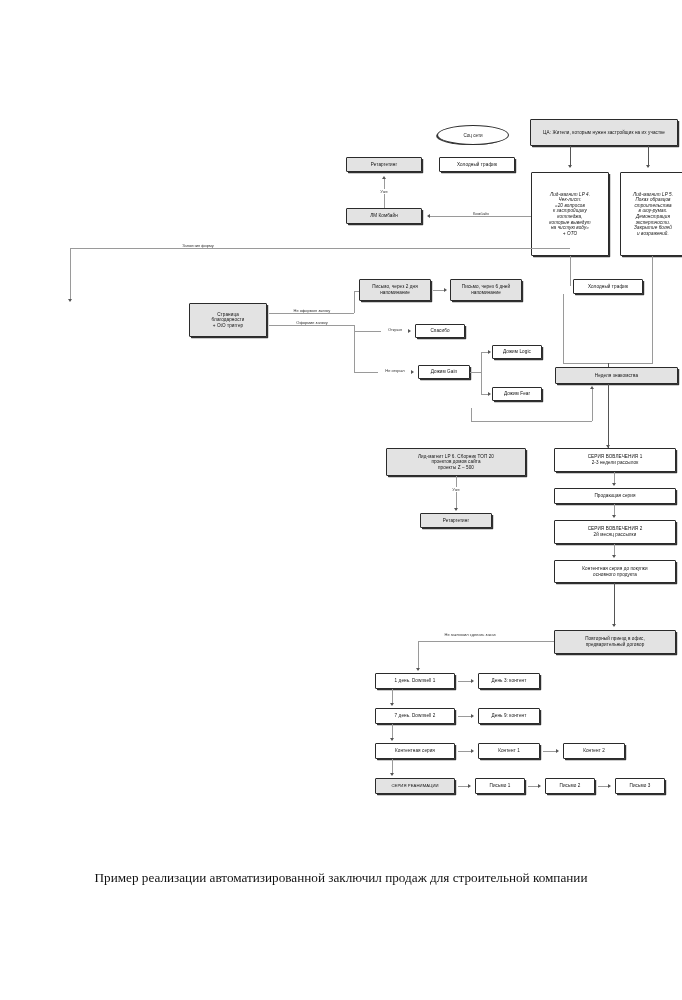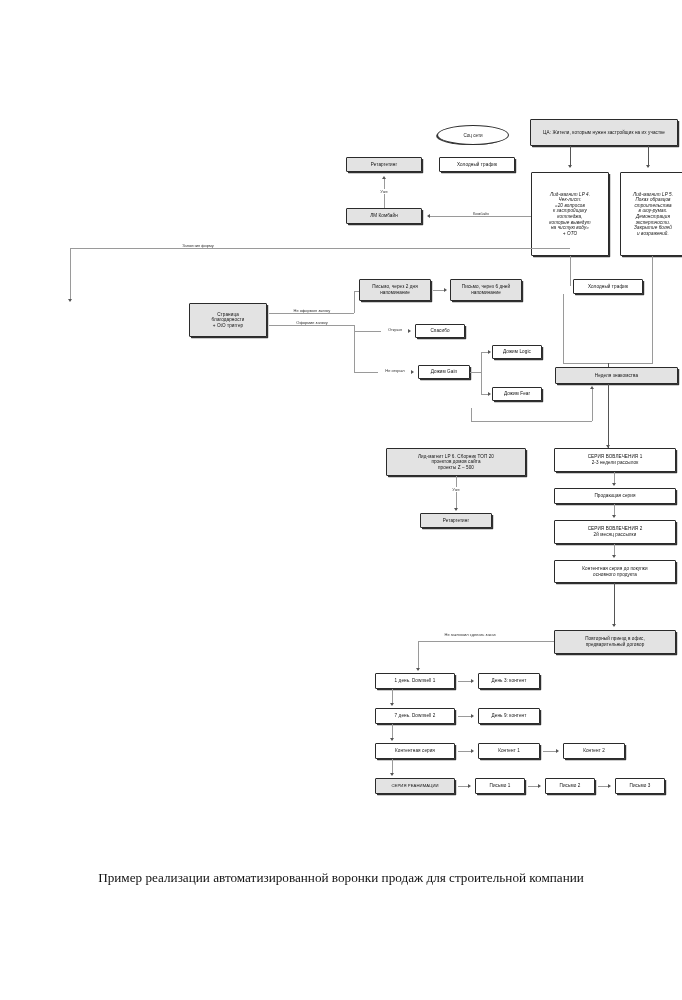--- a/index.html
+++ b/index.html
@@ -354,13 +354,13 @@
     <span>Письмо 2</span>
   </div>
   <div class="edge h light" style="left:598px;top:786px;width:11px;"></div>
   <div class="arrow right" style="left:608px;top:783.6px;"></div>
   <div class="node" style="left:615px;top:778px;width:50px;height:16px;">
     <span>Письмо 3</span>
   </div>
 
 </div>
 
-<div id="caption">Пример реализации автоматизированной воронки продаж для строительной компании</div>
+<div id="caption">Пример реализации автоматизированной заключил продаж для строительной компании</div>
 
 </body></html>

